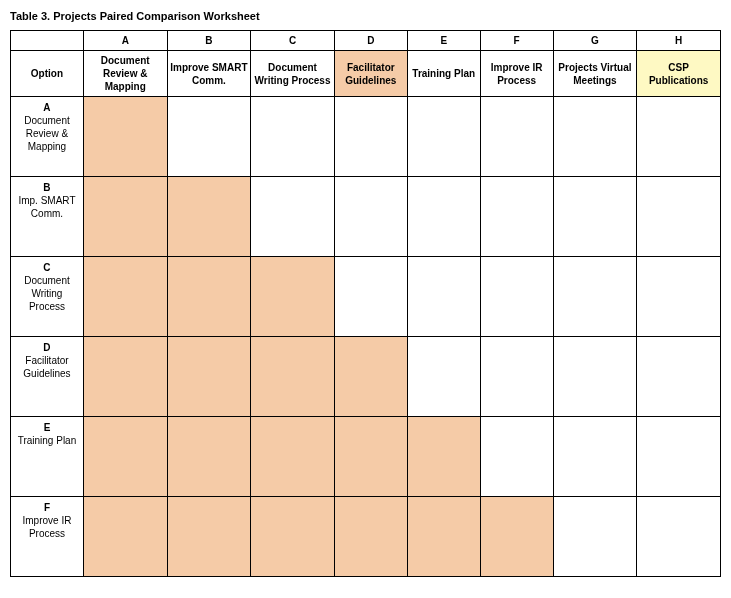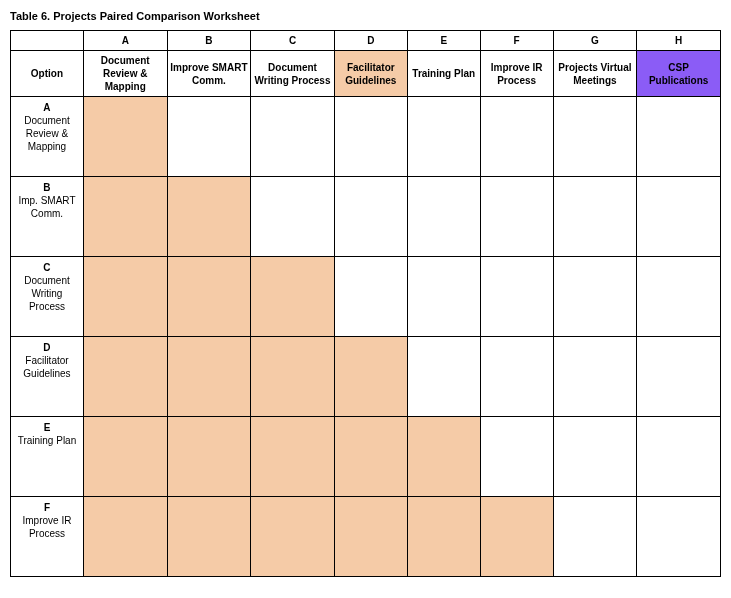--- a/index.html
+++ b/index.html
@@ -36,21 +36,21 @@
     .col-c { width: 78px; }
     .col-d { width: 68px; }
     .col-e { width: 68px; }
     .col-f { width: 68px; }
     .col-g { width: 78px; }
     .col-h { width: 78px; }
   </style>
 </head>
 <body>
 
-<div class="table-title">Table 6. Projects Paired Comparison Worksheet</div>
+<div class="table-title">Table 3. Projects Paired Comparison Worksheet</div>
 
 <table>
 
   <colgroup>
     <col class="col-option">
     <col class="col-a">
     <col class="col-b">
     <col class="col-c">
     <col class="col-d">
     <col class="col-e">
@@ -72,21 +72,21 @@
     </tr>
     <tr>
       <td style="font-weight:bold;">Option</td>
       <td style="font-weight:bold;">Document Review &amp; Mapping</td>
       <td style="font-weight:bold;">Improve SMART Comm.</td>
       <td style="font-weight:bold;">Document Writing Process</td>
       <td style="font-weight:bold; background:#f5cba7;">Facilitator Guidelines</td>
       <td style="font-weight:bold;">Training Plan</td>
       <td style="font-weight:bold;">Improve IR Process</td>
       <td style="font-weight:bold;">Projects Virtual Meetings</td>
-      <td style="font-weight:bold; background:#8b5cf6;">CSP Publications</td>
+      <td style="font-weight:bold; background:#fef9c3;">CSP Publications</td>
     </tr>
   </thead>
   <tbody>
 
     <tr>
       <td style="font-weight:bold; vertical-align:top; padding-top:4px;">
         A<br><span style="font-weight:normal;">Document Review &amp; Mapping</span>
       </td>
       <td style="background:#f5cba7; height:80px;"></td>
       <td style="background:#fff;"></td>

